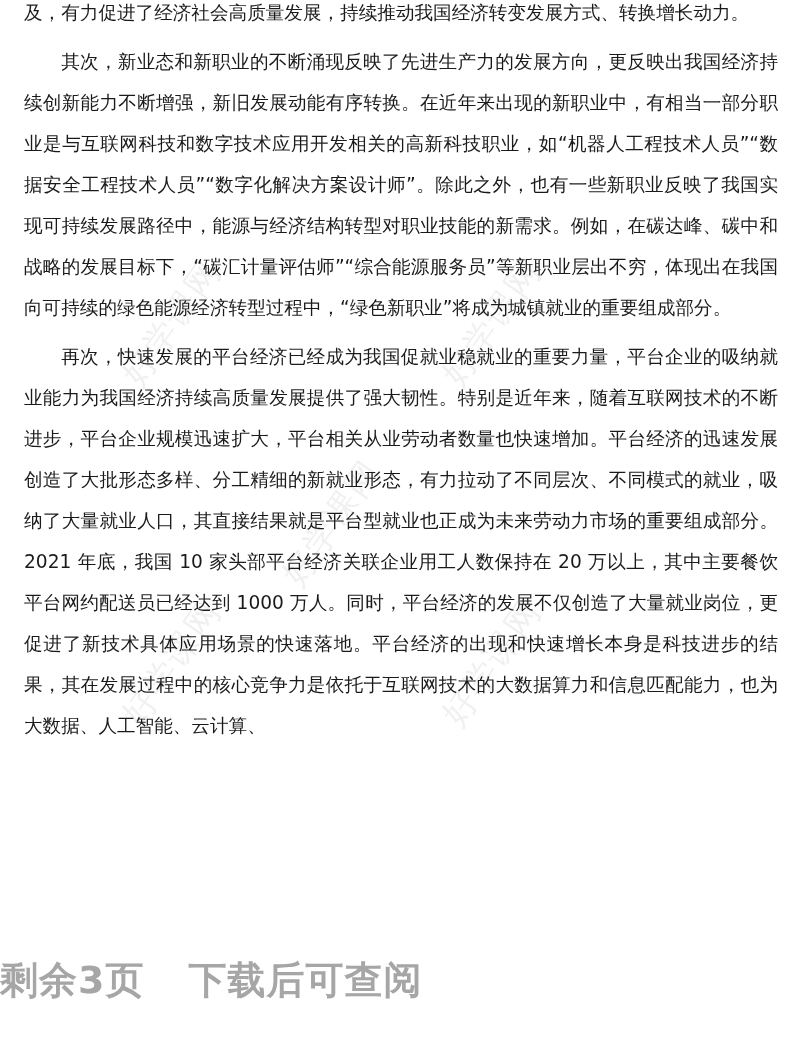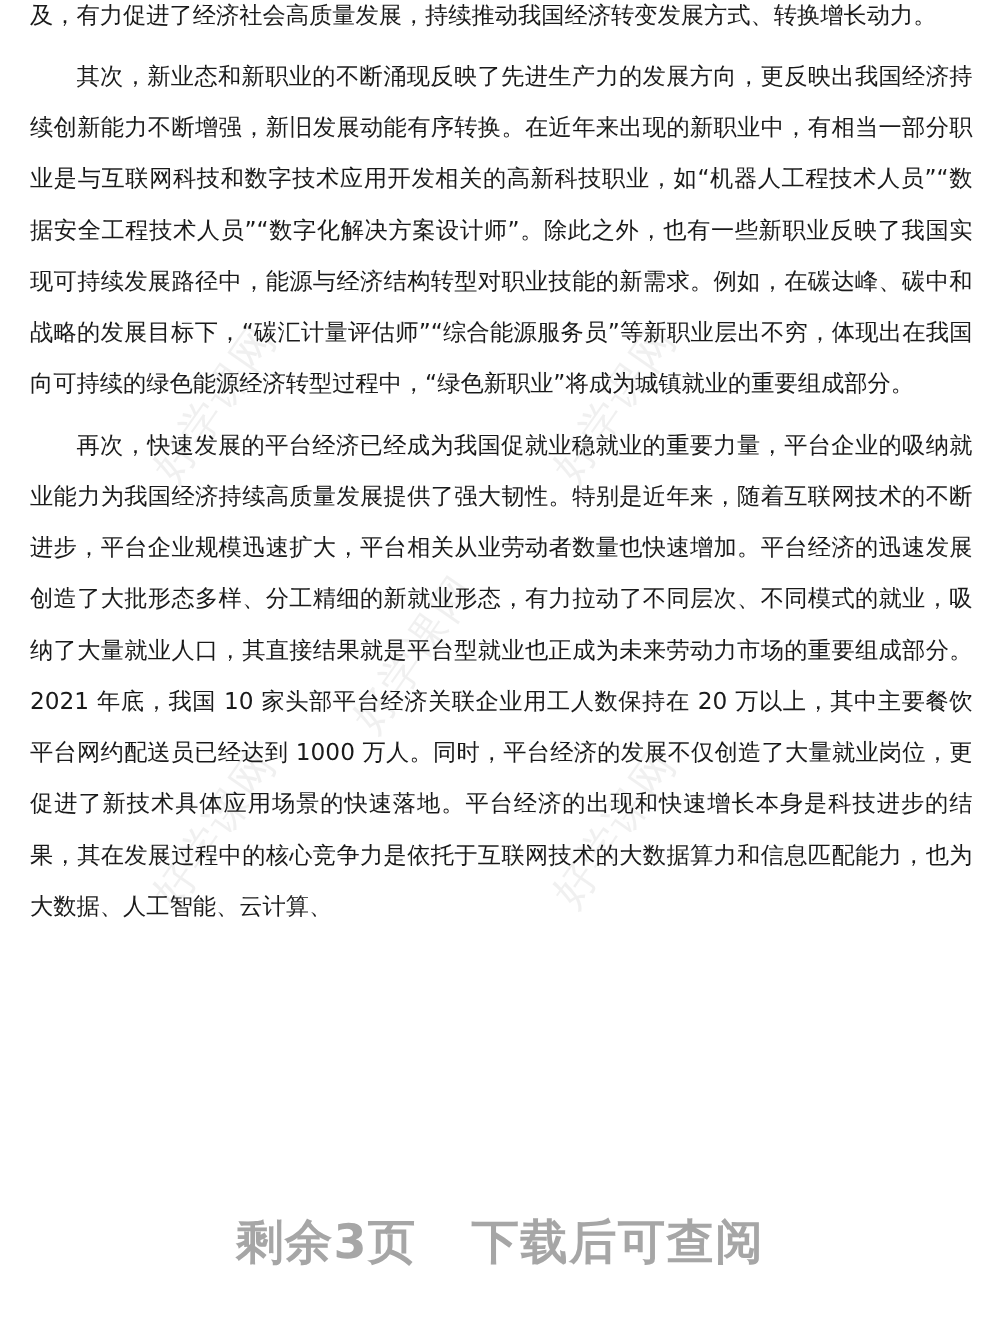--- a/index.html
+++ b/index.html
@@ -12,23 +12,23 @@
     }
     .doc p { margin: 0; }
     .doc p.indent { text-indent: 2em; }
     .doc p + p { margin-top: 8px; }
     .watermark {
       position: absolute; font-family: "DejaVu Sans", sans-serif;
       font-size: 34px; color: rgba(0,0,0,0.06); transform: rotate(-55deg);
       white-space: nowrap; pointer-events: none; letter-spacing: 2px;
     }
     .more-bar {
-      position: absolute; left: 0; top: 955px; width: 800px; text-align: center;
+      position: absolute; left: 0; top: 955px; width: 800px; 
       font-family: "DejaVu Sans", sans-serif; font-weight: bold; font-size: 38px;
-      color: #a6a6a6; letter-spacing: 1px; margin-top: 13px;
+      color: #a6a6a6; letter-spacing: 1px;
     }
     .more-bar .gap { display: inline-block; width: 44px; }
   </style>
 </head>
 <body>
 
 <div class="doc">
   <p>及，有力促进了经济社会高质量发展，持续推动我国经济转变发展方式、转换增长动力。</p>
   <p class="indent">其次，新业态和新职业的不断涌现反映了先进生产力的发展方向，更反映出我国经济持续创新能力不断增强，新旧发展动能有序转换。在近年来出现的新职业中，有相当一部分职业是与互联网科技和数字技术应用开发相关的高新科技职业，如“机器人工程技术人员”“数据安全工程技术人员”“数字化解决方案设计师”。除此之外，也有一些新职业反映了我国实现可持续发展路径中，能源与经济结构转型对职业技能的新需求。例如，在碳达峰、碳中和战略的发展目标下，“碳汇计量评估师”“综合能源服务员”等新职业层出不穷，体现出在我国向可持续的绿色能源经济转型过程中，“绿色新职业”将成为城镇就业的重要组成部分。</p>
   <p class="indent">再次，快速发展的平台经济已经成为我国促就业稳就业的重要力量，平台企业的吸纳就业能力为我国经济持续高质量发展提供了强大韧性。特别是近年来，随着互联网技术的不断进步，平台企业规模迅速扩大，平台相关从业劳动者数量也快速增加。平台经济的迅速发展创造了大批形态多样、分工精细的新就业形态，有力拉动了不同层次、不同模式的就业，吸纳了大量就业人口，其直接结果就是平台型就业也正成为未来劳动力市场的重要组成部分。2021 年底，我国 10 家头部平台经济关联企业用工人数保持在 20 万以上，其中主要餐饮平台网约配送员已经达到 1000 万人。同时，平台经济的发展不仅创造了大量就业岗位，更促进了新技术具体应用场景的快速落地。平台经济的出现和快速增长本身是科技进步的结果，其在发展过程中的核心竞争力是依托于互联网技术的大数据算力和信息匹配能力，也为大数据、人工智能、云计算、</p>

